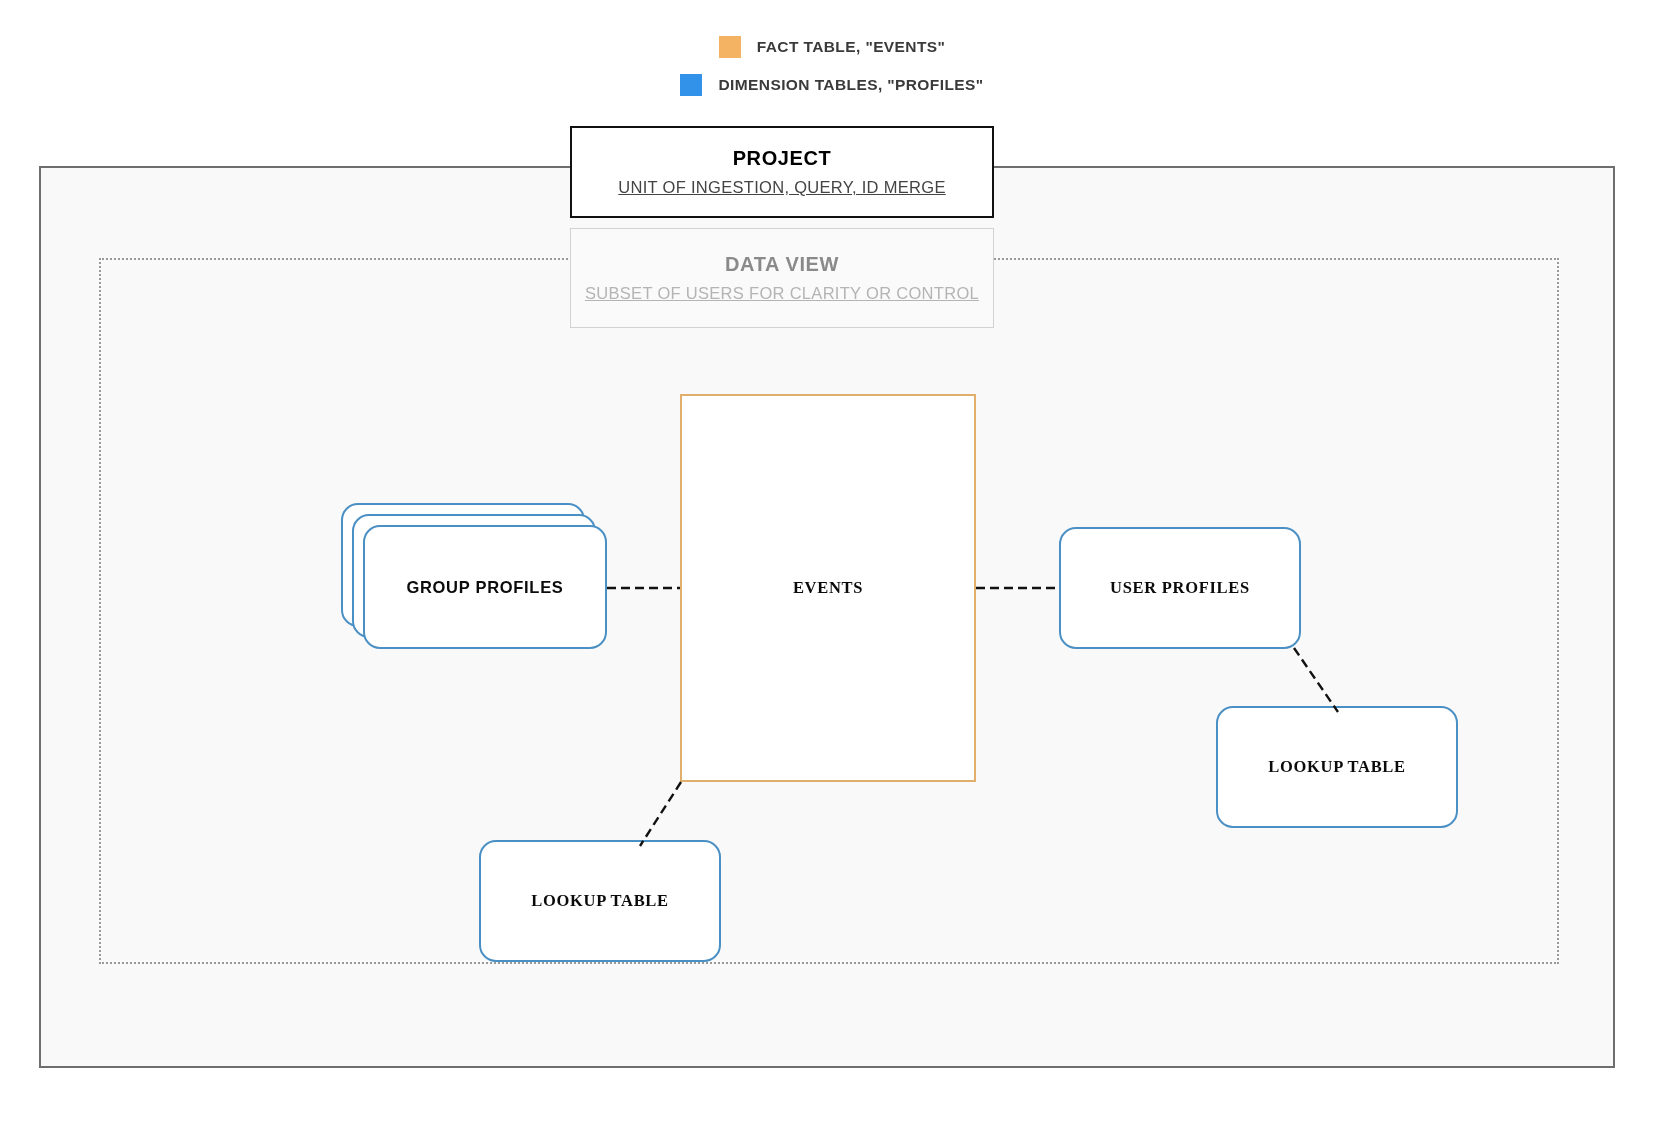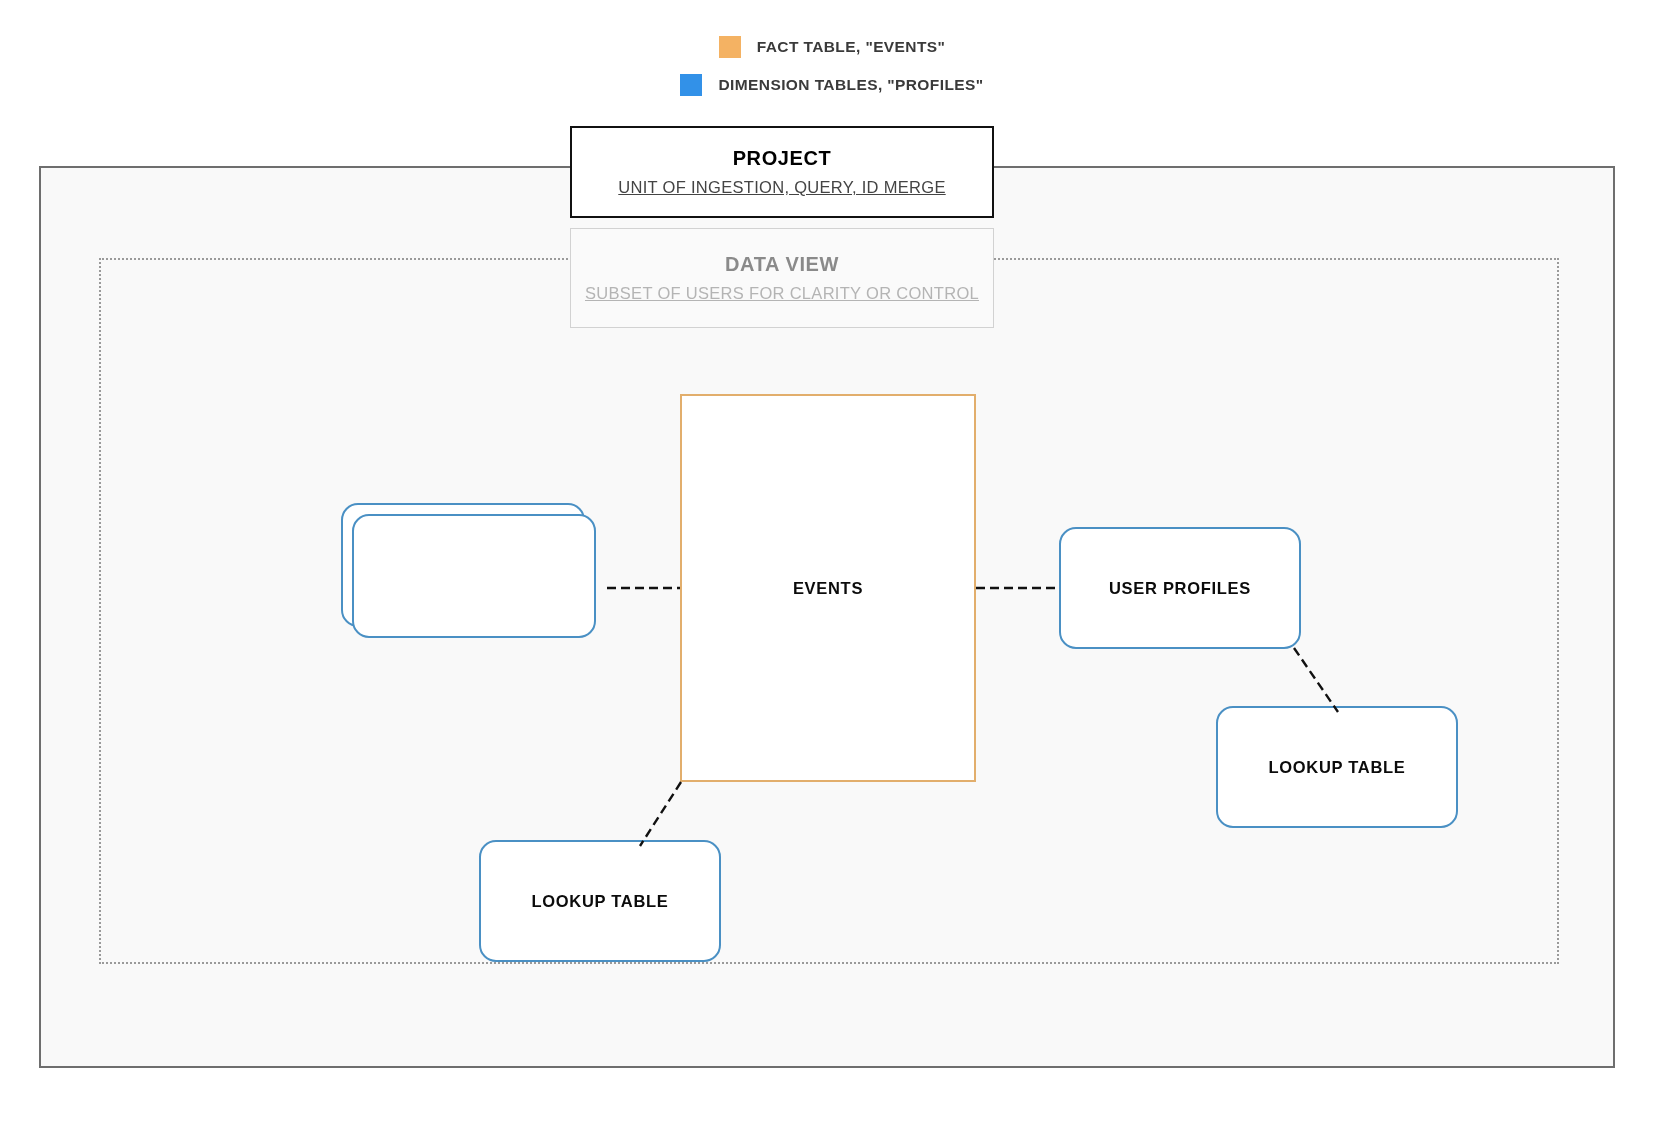--- a/index.html
+++ b/index.html
@@ -117,20 +117,21 @@
   .dataview-card .card-sub   { color: #b4b4b4; }
 
   
   .node {
     position: absolute;
     box-sizing: border-box;
     background: #ffffff;
     display: flex;
     align-items: center;
     justify-content: center;
+    font-family: Liberation Serif, serif;
   }
   .node-label {
     font-size: 16.5px;
     font-weight: bold;
     letter-spacing: 0.7px;
     color: #0b0b0b;
     white-space: nowrap;
   }
 
   .events-node {
@@ -247,20 +248,23 @@
   <div class="card-sub">SUBSET OF USERS FOR CLARITY OR CONTROL</div>
 </div>
 
 <div class="node events-node">
   <span class="node-label">EVENTS</span>
 </div>
 
 <div class="stack-wrap">
   <div class="stack-card s1"></div>
   <div class="stack-card s2"></div>
+  <div class="stack-card s3">
+    <span class="node-label">GROUP PROFILES</span>
+  </div>
 </div>
 
 <div class="node userprofiles-node">
   <span class="node-label">USER PROFILES</span>
 </div>
 
 <div class="node lookup-right-node">
   <span class="node-label">LOOKUP TABLE</span>
 </div>
 

